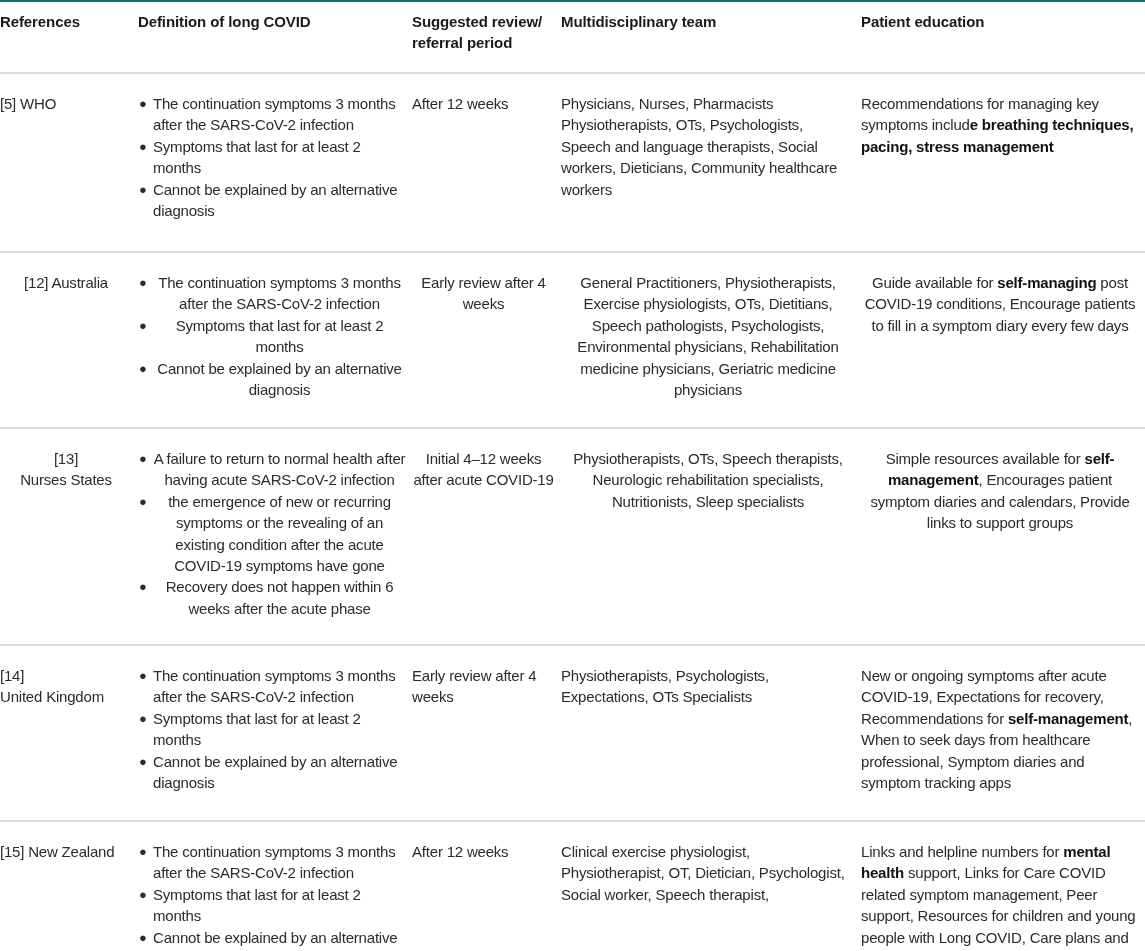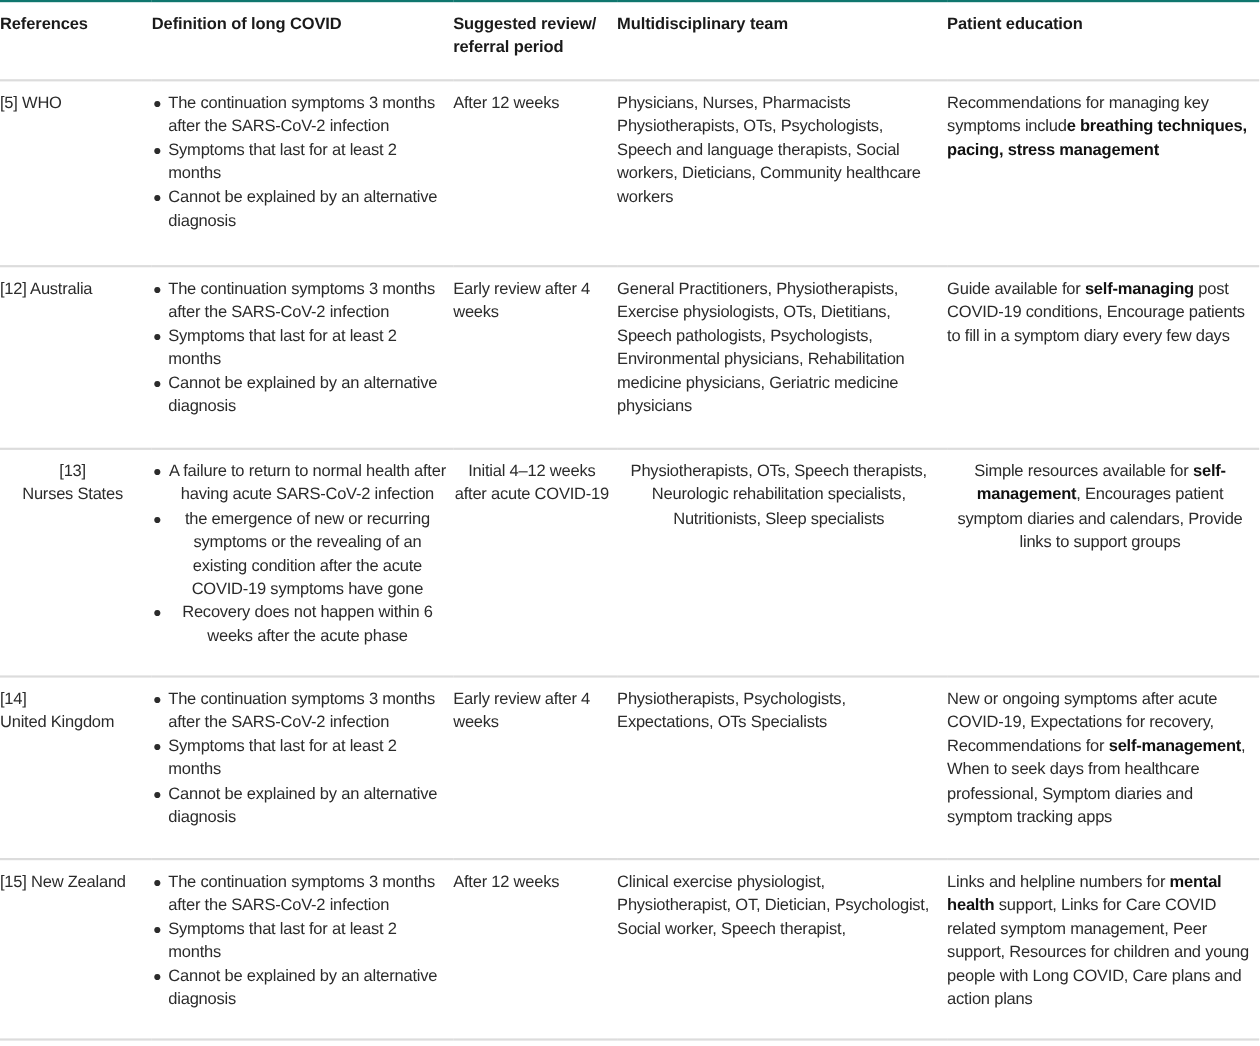--- a/index.html
+++ b/index.html
@@ -25,26 +25,26 @@
   th {
     text-align: left; vertical-align: top;
     font-weight: bold; color: #1a1a1a;
     padding: 9px 6px 9px 0;
     border-bottom: 2px solid #dcdcdc;
     height: 52px;
     letter-spacing: -0.1px;
   }
   td {
     vertical-align: top;
-    padding: 9px 6px 12px 0;
+    padding: 19px 6px 12px 0;
     border-bottom: 2px solid #dcdcdc;
     letter-spacing: -0.2px;
   }
   tr.r-who td { height: 146px; }
-  tr.r-au td { height: 143px; }
+  tr.r-au td { height: 143px; text-align: center; }
   tr.r-us td { height: 184px; text-align: center; }
   tr.r-uk td { height: 143px; margin-top: 40px; }
   tr.r-nz td { height: 141px; }
   ul.defs { list-style: none; margin: 0; padding: 0; }
   ul.defs li {
     position: relative;
     padding-left: 15px;
   }
   ul.defs li .bullet {
     position: absolute; left: 1px; top: 0;

